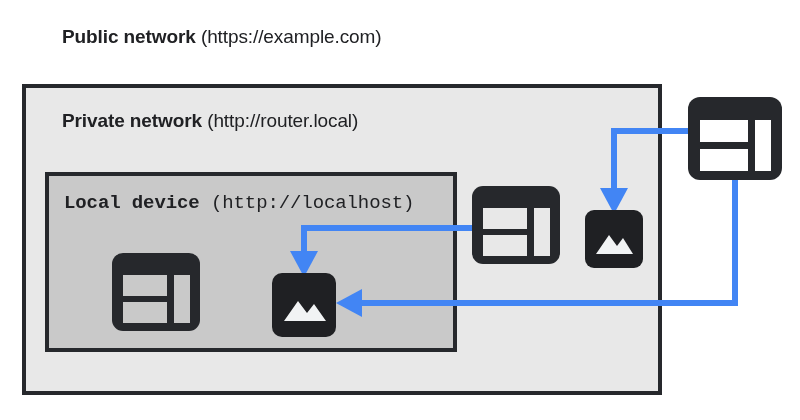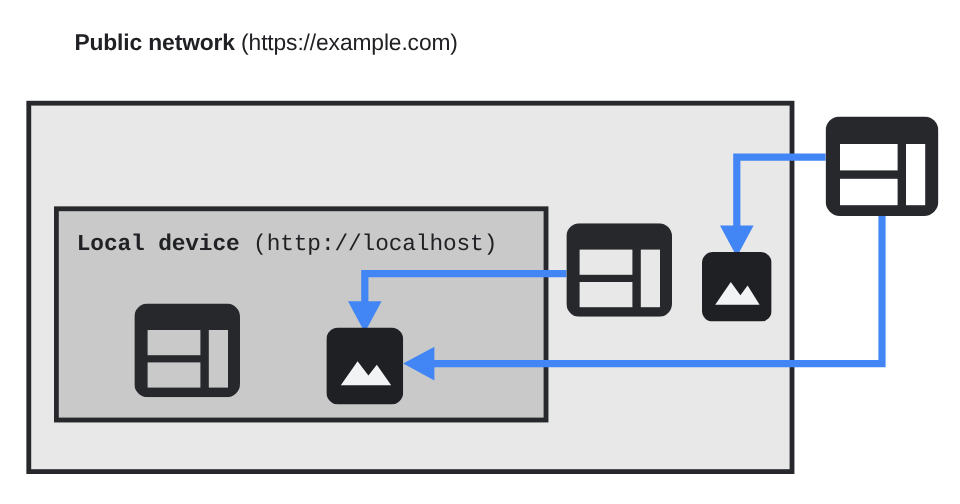--- a/index.html
+++ b/index.html
@@ -72,20 +72,23 @@
 <div id="diagram-root">
 
   <div class="zone-box" id="private-zone-box"></div>
 
   <div class="zone-box" id="local-zone-box"></div>
 
   <div class="zone-title" id="public-title">
     <span class="strong">Public network</span><span class="plain"> (https://example.com)</span>
   </div>
 
+  <div class="zone-title" id="private-title">
+    <span class="strong">Private network</span><span class="plain"> (http://router.local)</span>
+  </div>
 
   <div class="zone-title" id="local-title">
     <span class="strong">Local device</span><span class="plain"> (http://localhost)</span>
   </div>
 
   <svg id="arrow-layer" viewBox="0 0 800 420" width="800" height="420">
 
     <g>
       <path d="M 688 131 L 614 131 L 614 196" fill="none" stroke="#4285f4" stroke-width="6" stroke-linecap="butt" stroke-linejoin="miter"></path>
       <polygon points="614,214 600,188 628,188" fill="#4285f4"></polygon>

